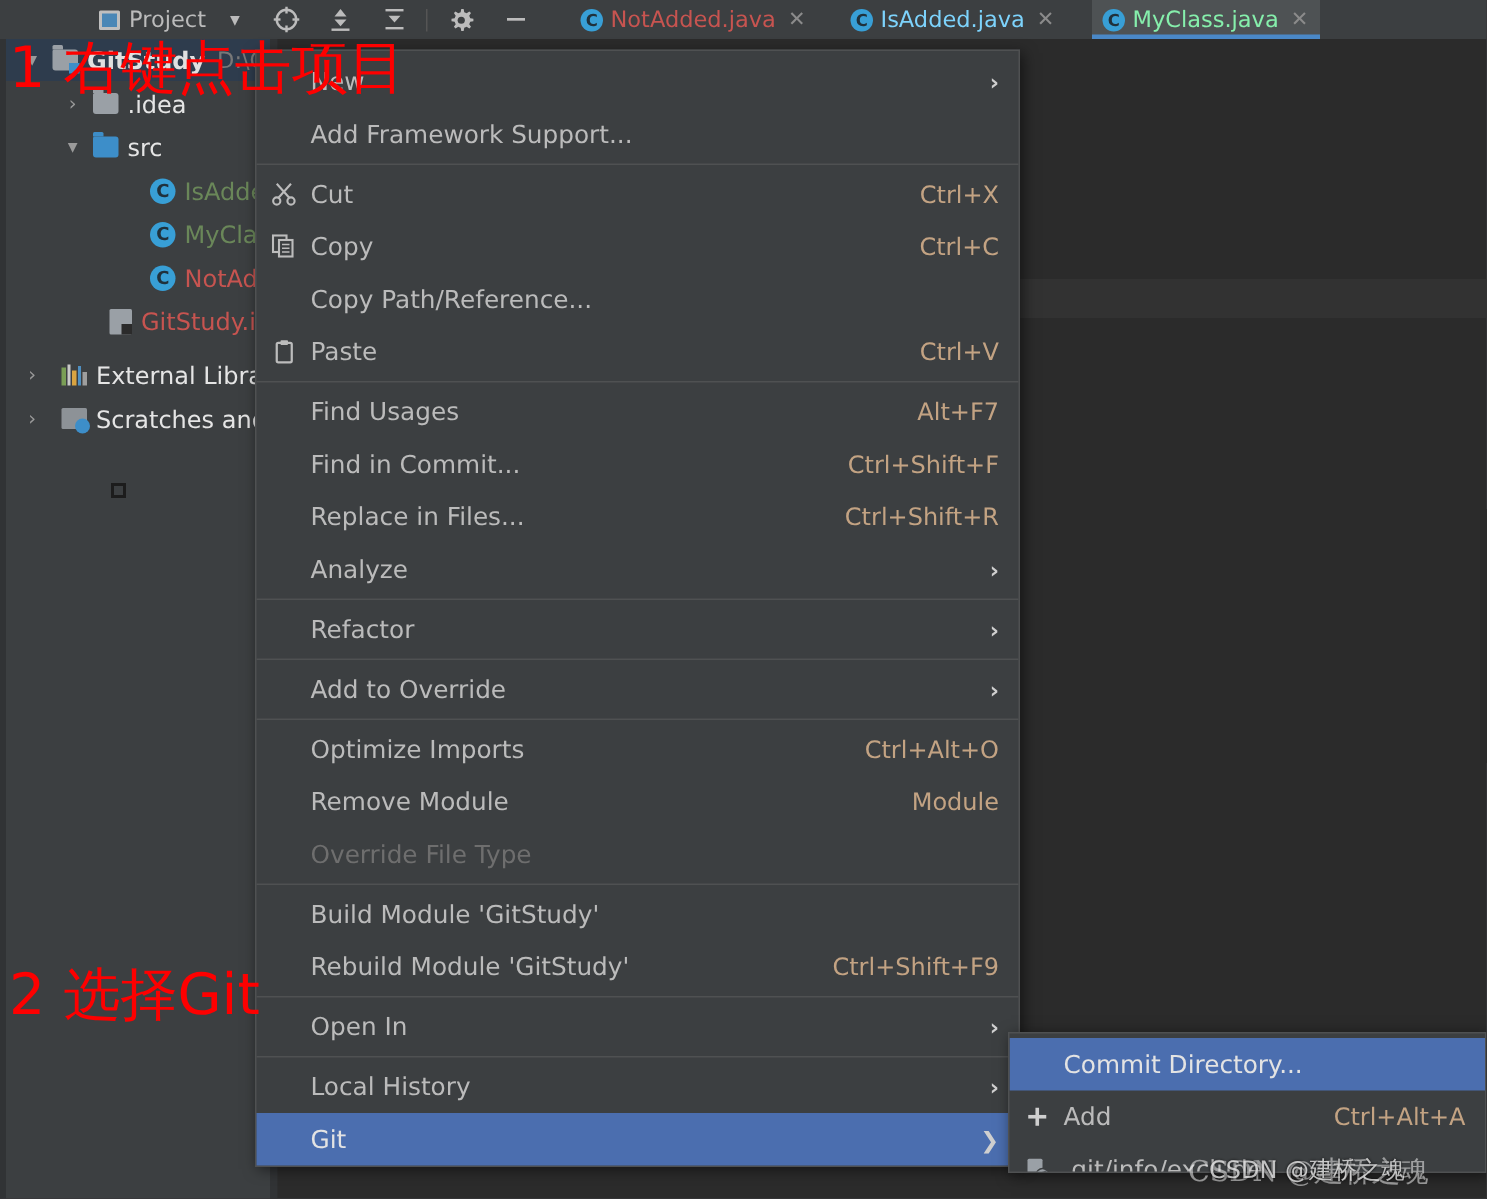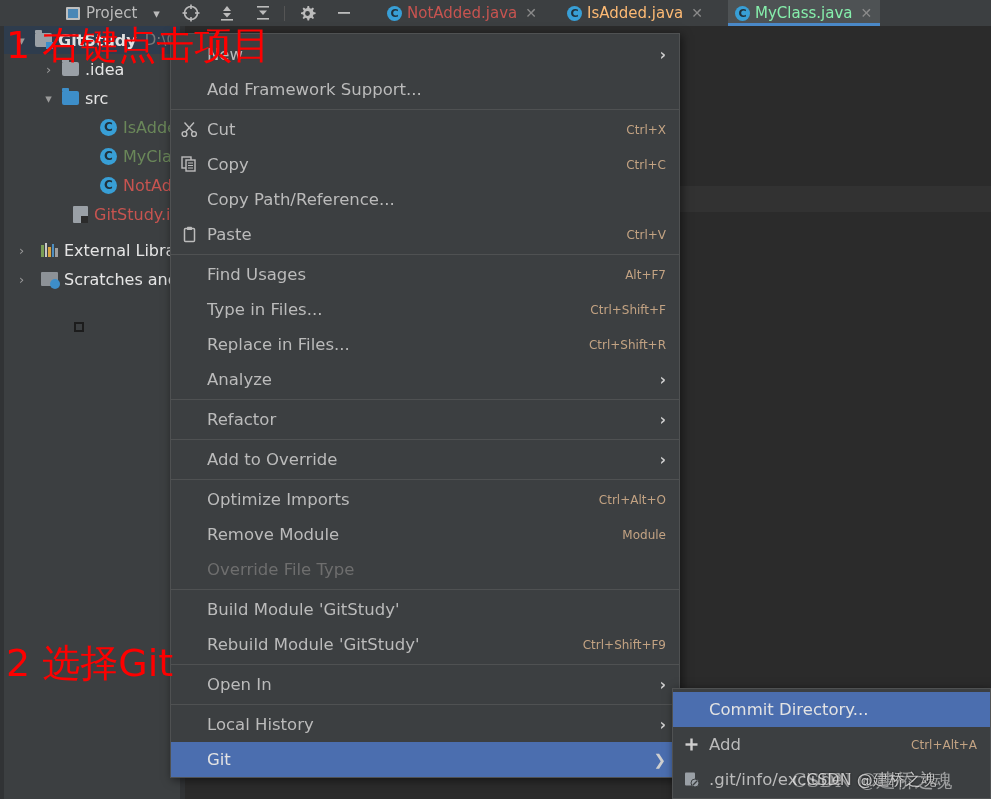--- a/index.html
+++ b/index.html
@@ -127,33 +127,33 @@
   .mi {
     position: relative; height: 35px;
     display: flex; align-items: center;
     font-size: 16.5px; color: #bbbbbb;
     padding: 0 13px 0 0;
   }
   .mi.highlight { background: #4b6eaf; color: #e3e3e3; }
   .mi.disabled { color: #6e6e6e; }
   .mi-ico { width: 36px; flex:0 0 auto; display:flex; align-items:center; justify-content:center; }
   .mi-label { flex: 1 1 auto; white-space: nowrap; }
-  .mi-short { color: #c3a383; font-size: 12px; margin-left: 16px; white-space: nowrap; }
+  .mi-short { color: #c3a383; font-size: 16px; margin-left: 16px; white-space: nowrap; }
   .mi-arrow { color: #cfcfcf; font-size: 15px; margin-left: 14px; font-weight: bold; }
   .sep { height:1px; background:#4f5152; margin: 2px 0; }
 
   
   .sub-menu {
     position: absolute; left: 672px; top: 688px; width: 319px;
     background: #3c3f41;
     border: 1px solid #4f5152;
     box-shadow: 2px 2px 9px rgba(0,0,0,0.55);
     padding: 3px 0 0 0;
     overflow: hidden;
-    height: 111px;
+    height: 94px;
   }
   .sub-menu .mi { font-size: 16.5px; }
 
   
   svg { display:block; }
 
   
   .anno {
     position: absolute; color: #fe0000; white-space: nowrap;
     font-family: "DejaVu Sans", "Liberation Sans", sans-serif;
@@ -190,21 +190,21 @@
   <div class="editor-gutter"></div>
 
   <div class="tabbar">
     <div class="tab" style="left:0px;">
       <span class="cls-icon">C</span>
       <span style="color:#c75450;">NotAdded.java</span>
       <span class="tab-close">✕</span>
     </div>
     <div class="tab" style="left:180px;">
       <span class="cls-icon">C</span>
-      <span style="color:#fdba74;">IsAdded.java</span>
+      <span style="color:#7dd3fc;">IsAdded.java</span>
       <span class="tab-close">✕</span>
     </div>
     <div class="tab active" style="left:348px;">
       <span class="cls-icon">C</span>
       <span style="color:#86efac;">MyClass.java</span>
       <span class="tab-close">✕</span>
       <span class="underline"></span>
     </div>
   </div>
 
@@ -365,21 +365,21 @@
     </div>
     <div class="sep"></div>
 
     <div class="mi">
       <span class="mi-ico"></span>
       <span class="mi-label">Find Usages</span>
       <span class="mi-short">Alt+F7</span>
     </div>
     <div class="mi">
       <span class="mi-ico"></span>
-      <span class="mi-label">Type in Files...</span>
+      <span class="mi-label">Find in Commit...</span>
       <span class="mi-short">Ctrl+Shift+F</span>
     </div>
     <div class="mi">
       <span class="mi-ico"></span>
       <span class="mi-label">Replace in Files...</span>
       <span class="mi-short">Ctrl+Shift+R</span>
     </div>
     <div class="mi">
       <span class="mi-ico"></span>
       <span class="mi-label">Analyze</span>

